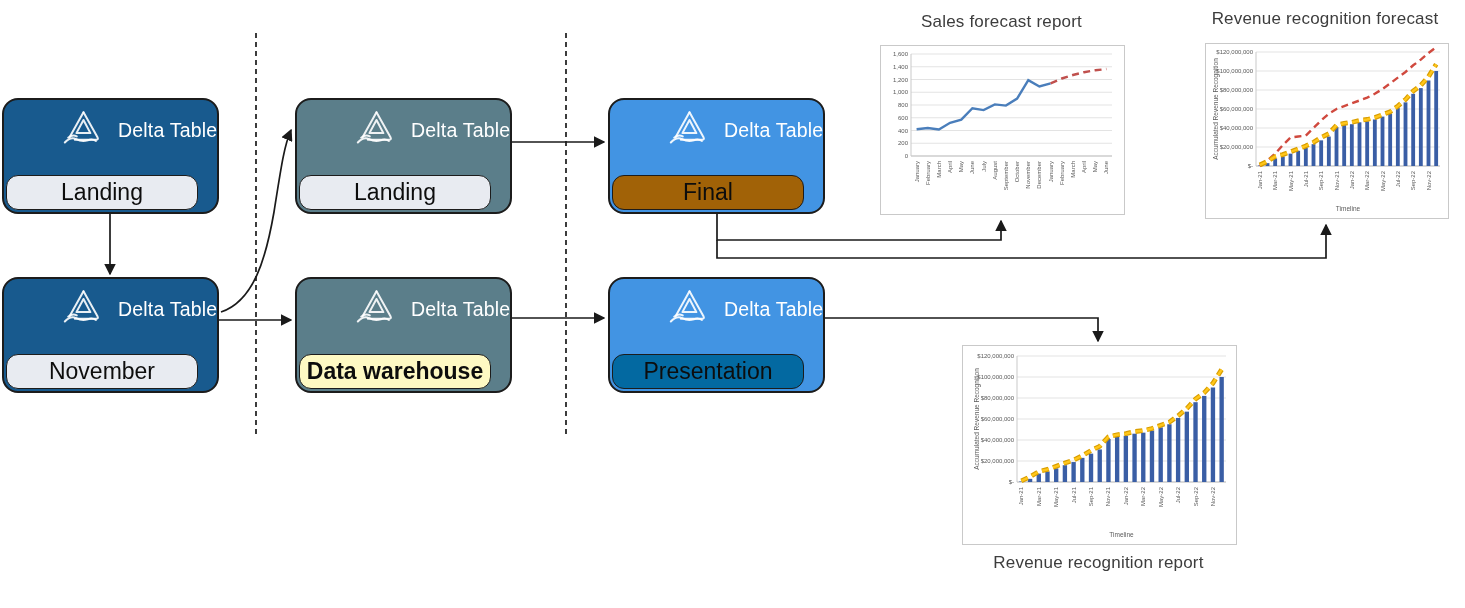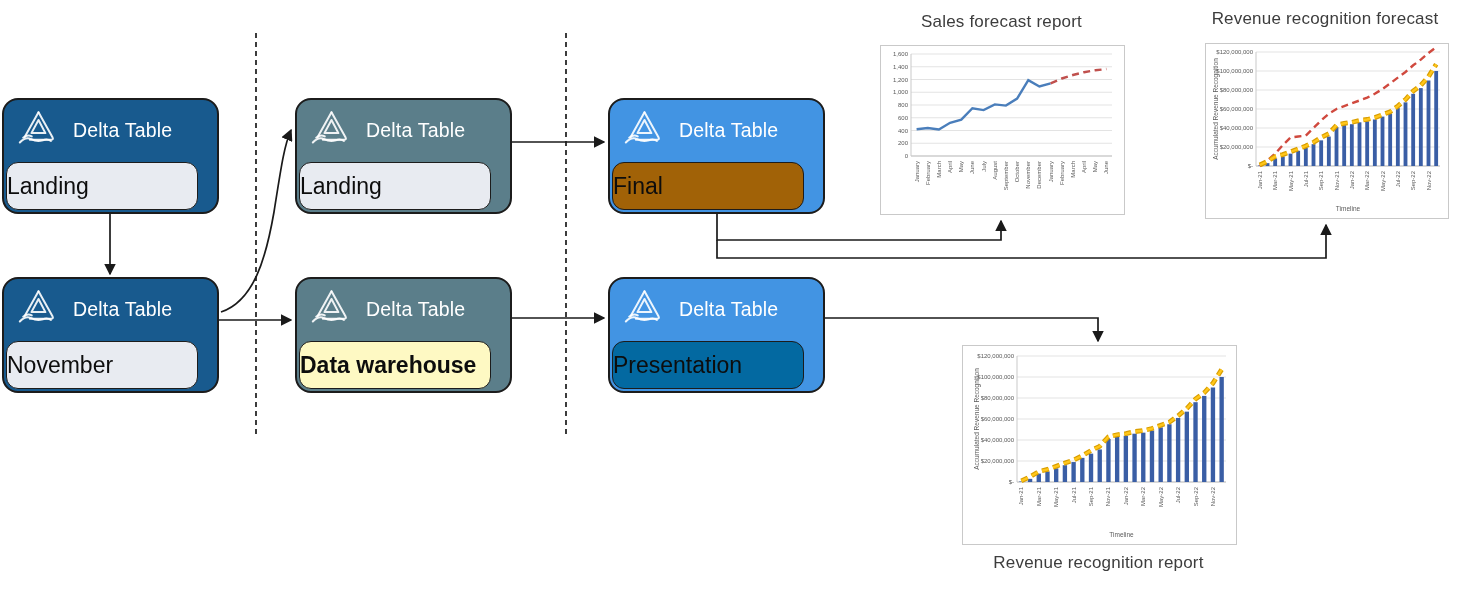--- a/index.html
+++ b/index.html
@@ -1,27 +1,27 @@
 <!DOCTYPE html>
 <html><head>
 <meta charset="utf-8">
 <style>
   html,body{margin:0;padding:0;background:#ffffff;}
   body{width:1465px;height:608px;position:relative;overflow:hidden;
        font-family:"Liberation Sans","DejaVu Sans",sans-serif;color:#1a1a1a;}
   .canvas{position:absolute;inset:0;}
   
   .node{position:absolute;width:217px;height:116px;border:2px solid #1c1c1c;border-radius:16px;
-        box-sizing:border-box;overflow:hidden;z-index:3;}
+        box-sizing:border-box;overflow:hidden;z-index:3;padding-left:45px;}
   .node-header{height:61px;display:flex;align-items:center;padding:0 8px 0 11px;}
   .node-logo{width:47px;height:46px;flex:0 0 auto;}
   .node-title{color:#ffffff;font-size:19.5px;margin-left:11px;white-space:nowrap;letter-spacing:.2px;}
-  .node-body{position:absolute;left:2px;right:19px;bottom:2px;height:48px;background:#e8ebf1;
+  .node-body{position:absolute;left:2px;right:19px;bottom:2px;height:35px;background:#e8ebf1;
              border:1.5px solid #1c1c1c;border-radius:12px;box-sizing:border-box;
-             display:flex;align-items:center;}
+             display:flex;align-items:center;justify-content:center;}
   .node-label{font-size:23px;color:#0d0d0d;white-space:nowrap;}
   
   .chart-card{position:absolute;background:#ffffff;border:1px solid #c9c9c9;box-sizing:content-box;z-index:2;}
   .chart-title{position:absolute;text-align:center;font-size:17px;color:#3d3d3d;z-index:2;
                letter-spacing:.2px;white-space:nowrap;}
   
   #connectors{position:absolute;inset:0;z-index:5;pointer-events:none;}
 </style>
 </head>
 <body>

